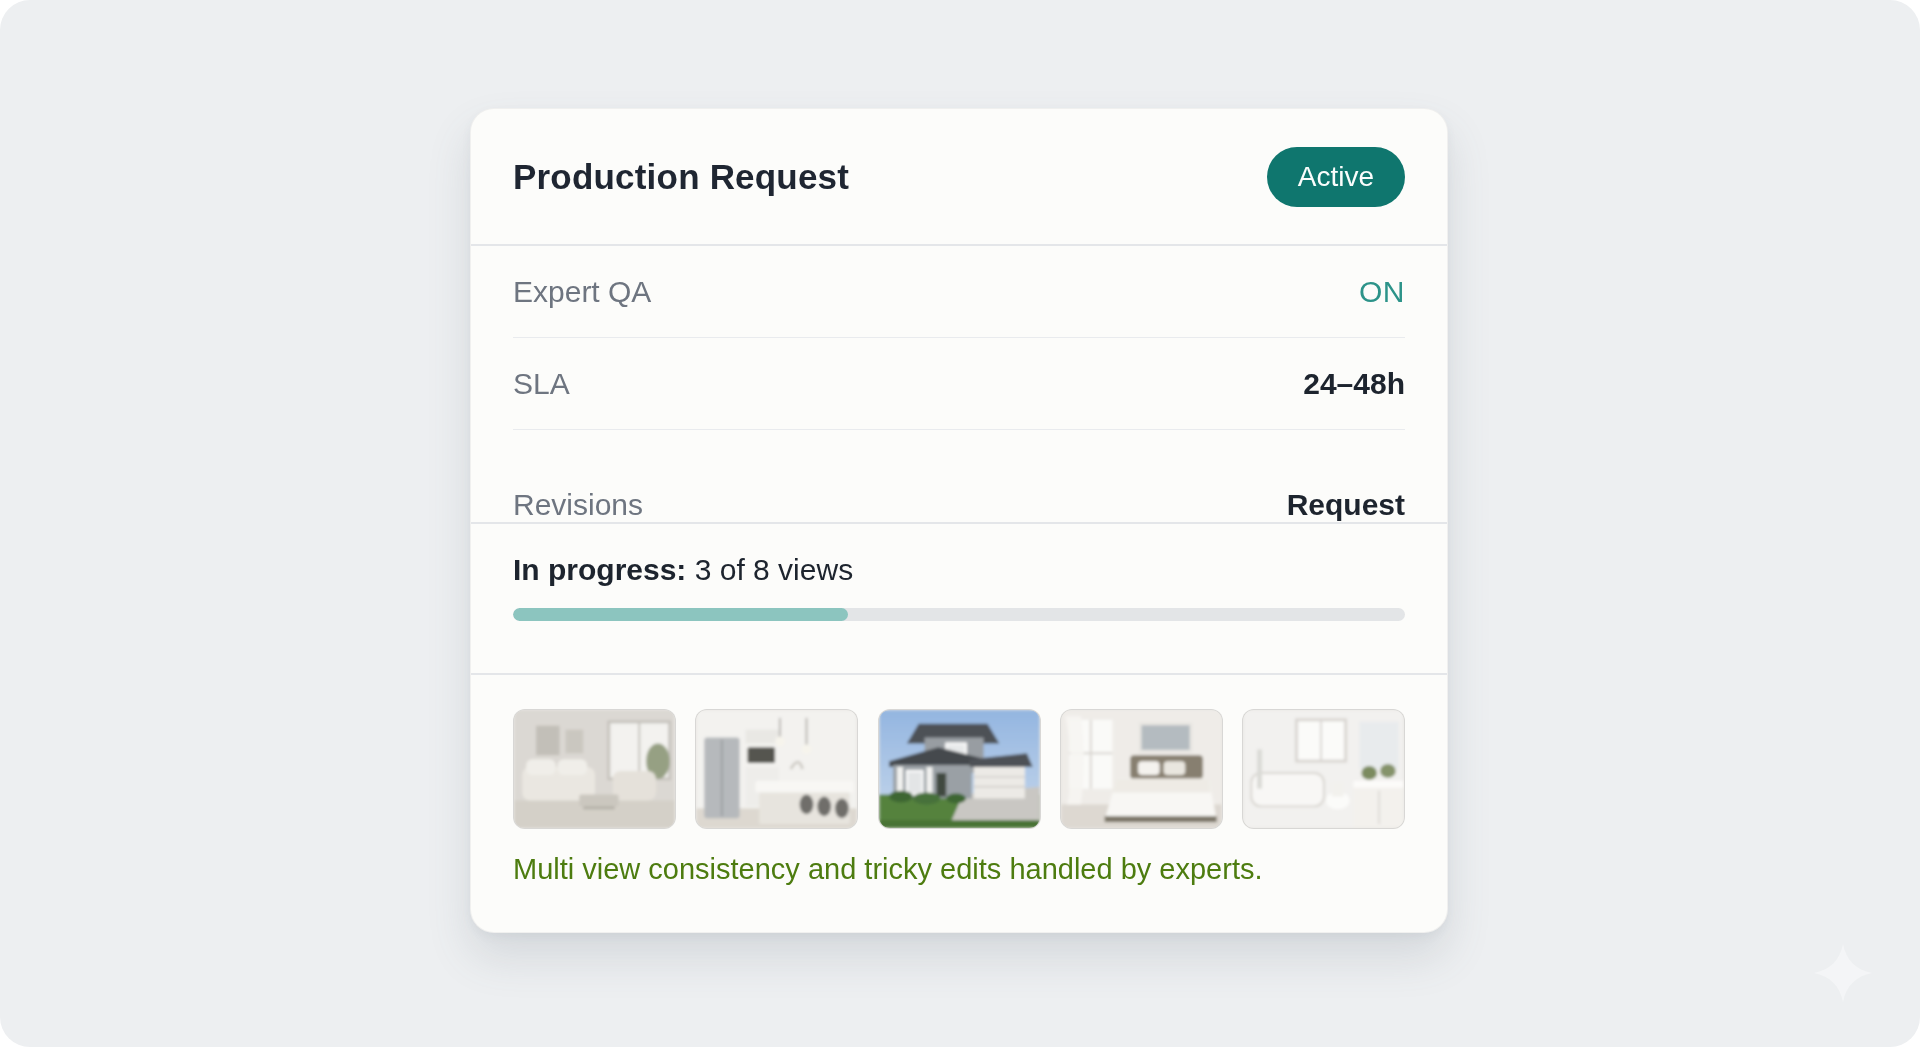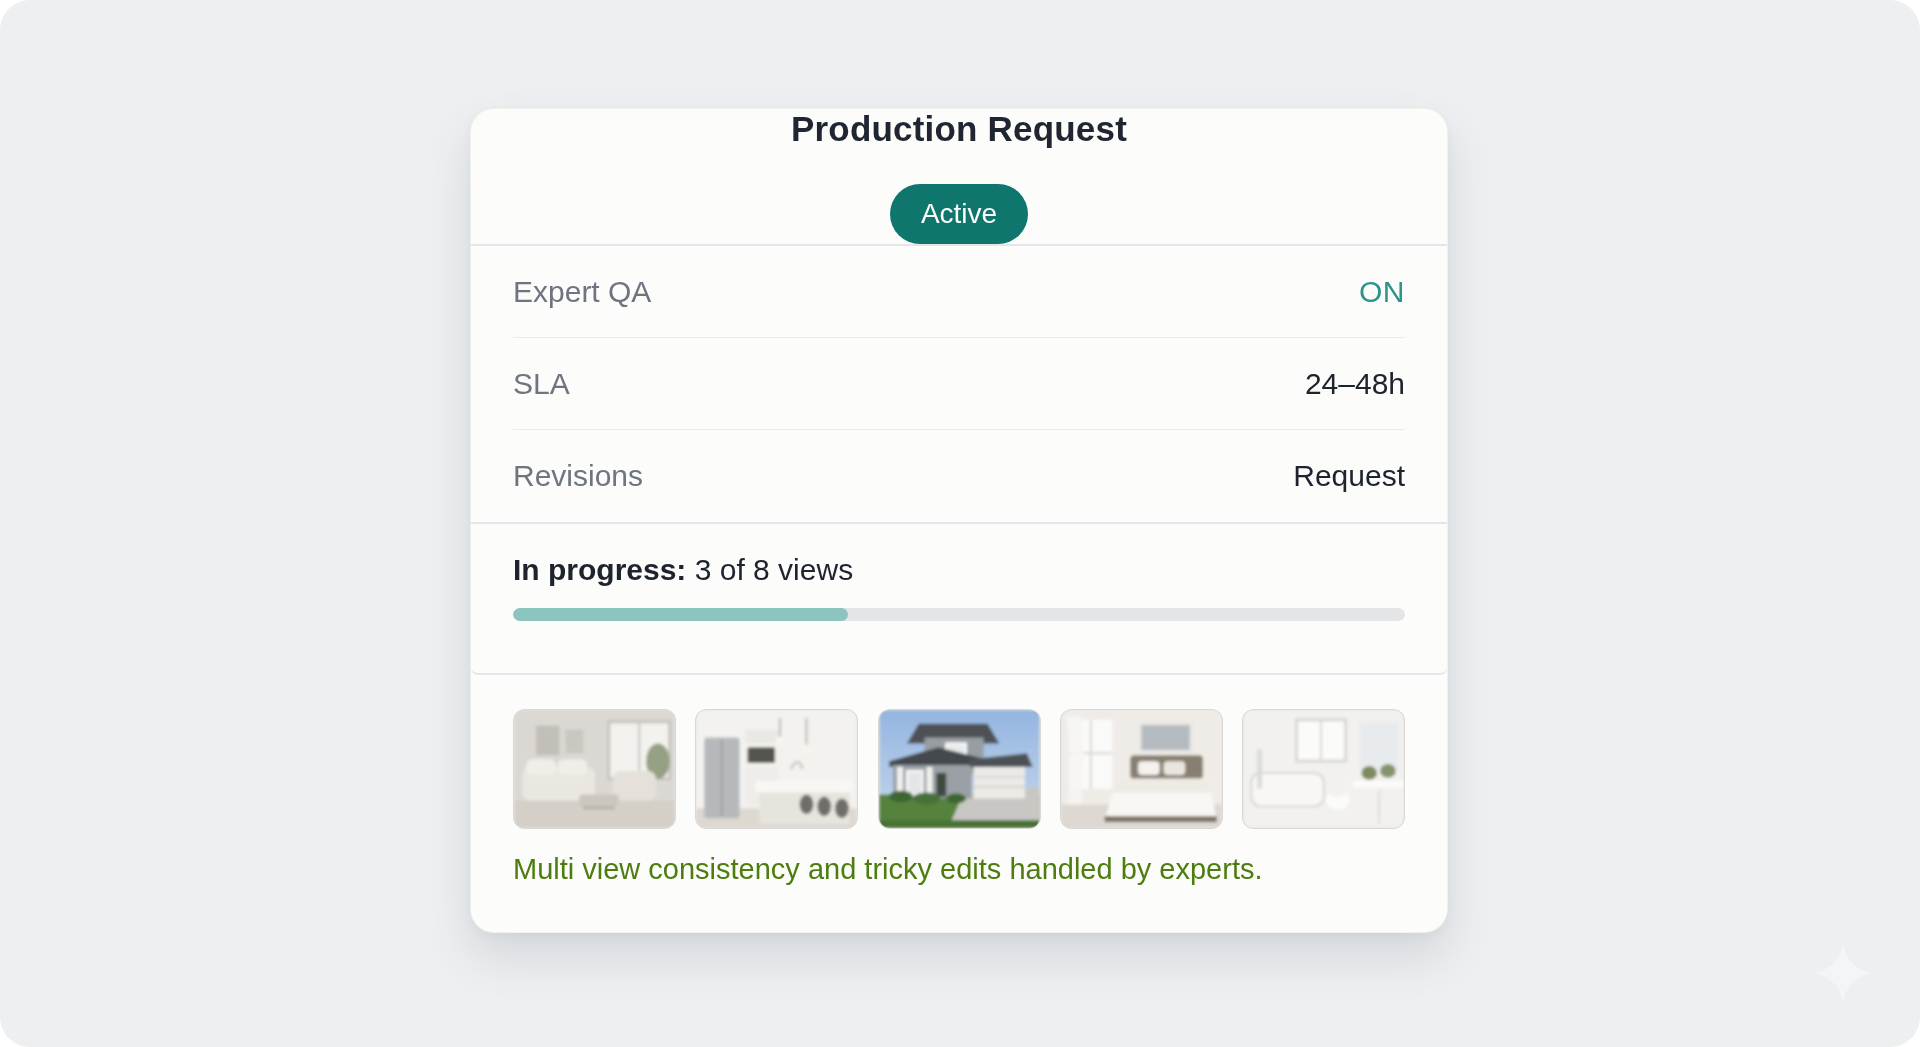--- a/index.html
+++ b/index.html
@@ -31,21 +31,20 @@
     border-radius: 24px;
     box-shadow: 0 24px 44px rgba(90, 100, 112, 0.16), 0 4px 10px rgba(90,100,112,0.06);
   }
   .card-header {
     height: 137px;
     padding: 0 42px;
     display: flex;
     align-items: center;
     justify-content: space-between;
     border-bottom: 2px solid #e4e6e9;
-    flex-direction: column;
   }
   .card-title {
     font-size: 35px;
     font-weight: 600;
     letter-spacing: 0.2px;
     color: #1f2632;
   }
   .status-badge {
     background: #0f766e;
     color: #fafdfc;
@@ -63,30 +62,29 @@
   .details { border-bottom: 2px solid #e4e6e9; }
   .detail-row {
     margin: 0 42px;
     height: 92px;
     display: flex;
     align-items: center;
     justify-content: space-between;
     border-bottom: 1px solid #e9ebee;
     gap: 40px;
   }
-  .detail-row:last-child { border-bottom: none; }
+  .detail-row:last-child { border-bottom: none; align-items: flex-end; }
   .detail-label { font-size: 30px; color: #6e7580; }
-  .detail-value { font-size: 30px; color: #1d242e; font-weight: 400; }
+  .detail-value { font-size: 30px; color: #1d242e; font-weight: 700; }
   .detail-value.accent { color: #2c9389; font-weight: 400; letter-spacing: 0.5px; }
   
   .progress-section {
     height: 151px;
     padding: 25px 42px 0;
     border-bottom: 2px solid #e4e6e9;
-    border-radius: 7px;
   }
   .progress-label { font-size: 30px; color: #1d242e; line-height: 42px; }
   .progress-label .strong { font-weight: 700; }
   .progress-track {
     margin-top: 17px;
     height: 13px;
     background: #e3e5e7;
     border-radius: 999px;
     overflow: hidden;
   }

